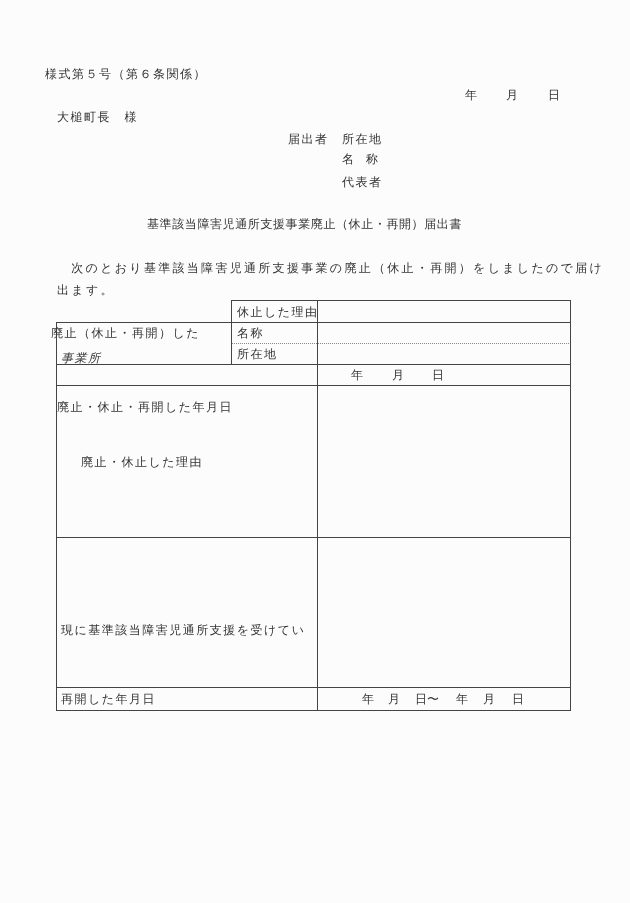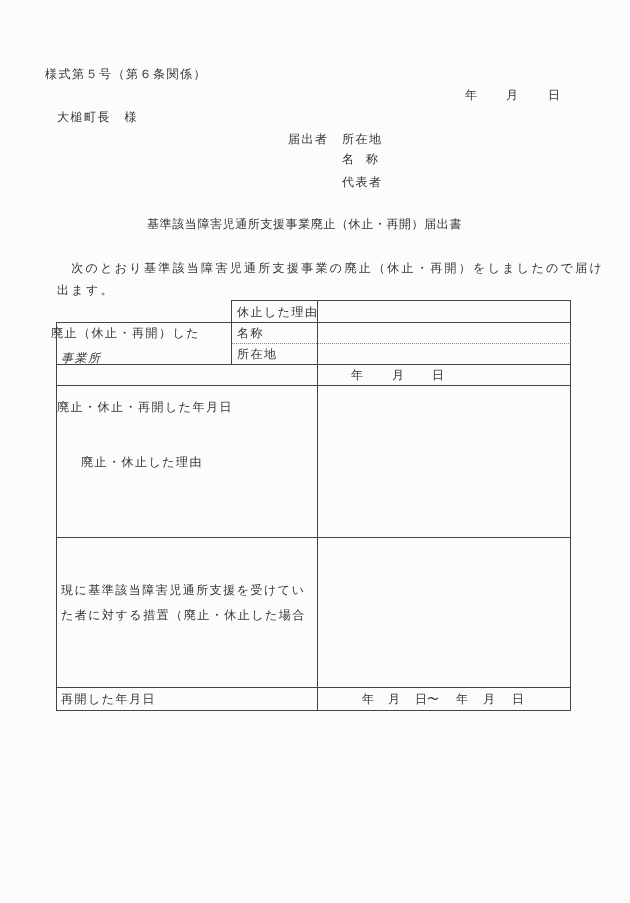--- a/index.html
+++ b/index.html
@@ -15,21 +15,21 @@
       font-family: "DejaVu Serif", "Liberation Serif", serif;
       color: #333;
       font-size: 12px;
     }
     .abs { position: absolute; white-space: nowrap; line-height: 1; }
     .sp { letter-spacing: 1.5px; }
     .hline { position: absolute; height: 0; border-top: 1.5px solid #444; }
     .vline { position: absolute; width: 0; border-left: 1.5px solid #444; }
     .dotted { position: absolute; height: 0; border-top: 1px dotted #888; }
     .cell-text { position: absolute; white-space: nowrap; line-height: 1; letter-spacing: 1.5px; }
-    .multi { position: absolute; line-height: 25px; letter-spacing: 1.5px; white-space: nowrap; }
+    .multi { position: absolute; line-height: 25px; letter-spacing: 1.5px; white-space: nowrap; margin-top: 40px; }
   </style>
 </head>
 <body>
 
 <div class="abs sp" style="left:45px; top:68px;">様式第５号（第６条関係）</div>
 
 <div>
   <span class="abs" style="left:465px; top:89px;">年</span>
   <span class="abs" style="left:506px; top:89px;">月</span>
   <span class="abs" style="left:548px; top:89px;">日</span>
@@ -82,21 +82,20 @@
     <span class="abs" style="left:32px; top:3px;">年</span>
     <span class="abs" style="left:73px; top:3px;">月</span>
     <span class="abs" style="left:113px; top:3px;">日</span>
   </div>
 
   <span class="cell-text" style="left:61px; top:456px;margin-left:20px;">廃止・休止した理由</span>
   <div style="position:absolute; left:319px; top:387px; width:250px; height:149px;"></div>
 
   <div class="multi" style="left:61px; top:578px;">
     <div>現に基準該当障害児通所支援を受けてい</div>
-    <div>た者に対する措置（廃止・休止した場合</div>
   </div>
   <div style="position:absolute; left:319px; top:539px; width:250px; height:147px;"></div>
 
   <span class="cell-text" style="left:61px; top:693px;">再開した年月日</span>
   <div style="position:absolute; left:319px; top:689px; width:250px; height:20px;">
     <span class="abs" style="left:43px; top:4px;">年</span>
     <span class="abs" style="left:69px; top:4px;">月</span>
     <span class="abs" style="left:96px; top:4px;">日〜</span>
     <span class="abs" style="left:137px; top:4px;">年</span>
     <span class="abs" style="left:164px; top:4px;">月</span>

